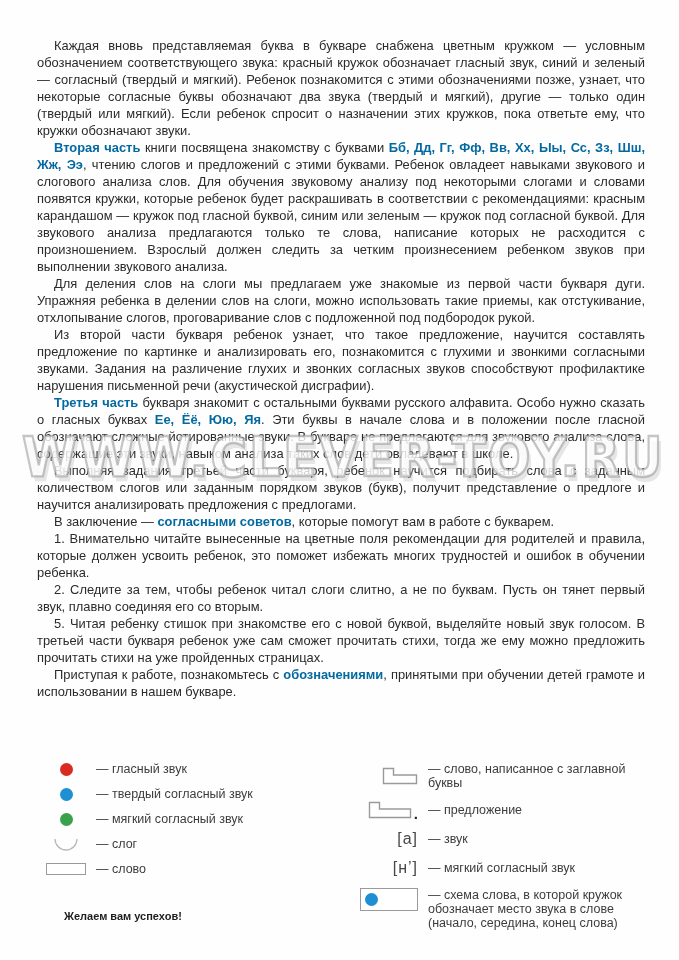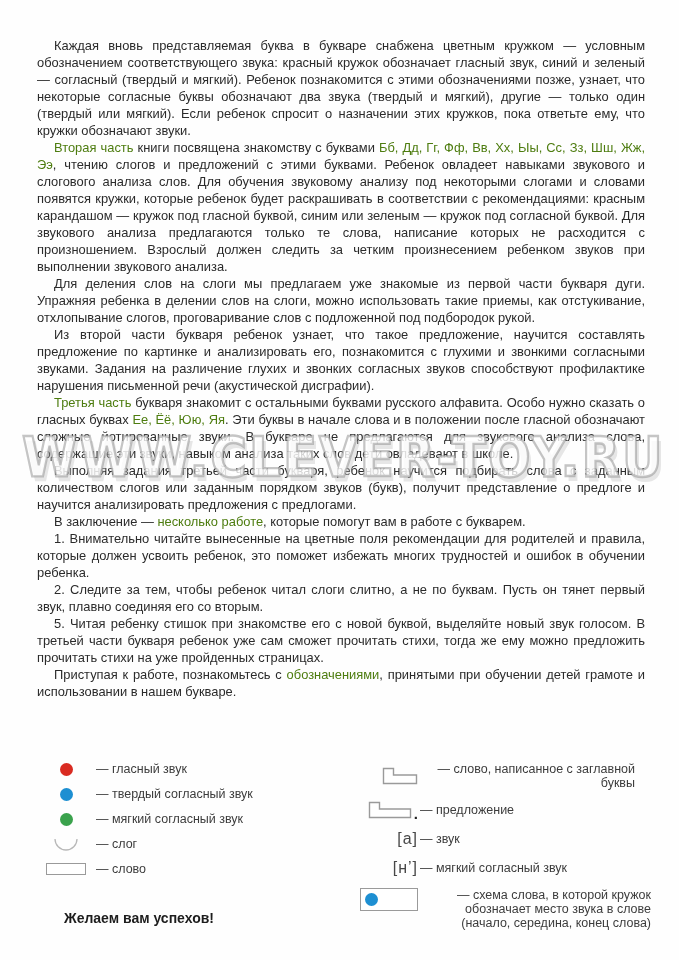--- a/index.html
+++ b/index.html
@@ -12,21 +12,21 @@
     font-family:"Liberation Sans","DejaVu Sans",sans-serif;
     color:#2b2b2b;
   }
   .article{
     position:absolute;
     left:37px;top:37px;width:608px;
     font-size:12.9px;line-height:17px;
     text-align:justify;
   }
   .article p{margin:0;text-indent:17px;}
-  .article b{font-weight:normal;color:#4d7c0f;}
+  .article b{font-weight:bold;color:#0369a1;}
   .watermark{
     position:absolute;
     left:22px;top:428px;
     width:640px;
     font-family:"DejaVu Sans",sans-serif;
     font-weight:bold;
     font-size:50px;
     letter-spacing:2px;
     white-space:nowrap;
     color:rgba(255,255,255,0.78);
@@ -39,51 +39,51 @@
   .legend{
     position:absolute;
     left:42px;top:762px;right:28px;
     display:flex;
     font-size:12.5px;color:#3c3c3c;
     z-index:2;
   }
   .legend-col-left{width:310px;flex:0 0 310px;}
   .legend-col-right{flex:1;}
   .legend-row{display:flex;align-items:center;margin-bottom:11px;}
-  .legend-row.top{align-items:flex-start;gap:20px;}
+  .legend-row.top{align-items:flex-start;}
   .icon-cell{width:48px;flex:0 0 48px;display:flex;justify-content:center;align-items:center;}
   .icon-cell-r{width:66px;flex:0 0 66px;display:flex;justify-content:flex-end;align-items:center;}
   .legend-label{margin-left:6px;}
-  .legend-col-right .legend-label{margin-left:2px;max-width:215px;text-align:right;}
+  .legend-col-right .legend-label{margin-left:10px;max-width:215px;}
   .dot{width:13px;height:13px;border-radius:50%;}
   .rect-word{width:40px;height:12px;border:1.5px solid #9a9a9a;background:#fff;box-sizing:border-box;}
   .schema-rect{width:58px;height:23px;border:1.5px solid #9a9a9a;background:#fff;box-sizing:border-box;display:flex;align-items:center;padding-left:4px;}
   .schema-rect .dot{width:13px;height:13px;}
   .bracket-glyph{font-size:16px;color:#474747;letter-spacing:1px;}
   .sentence-wrap{display:flex;align-items:flex-end;}
   .period{font-weight:bold;color:#222;font-size:15px;line-height:10px;margin-left:2px;}
   .footer-line{
     position:absolute;left:64px;top:910px;
-    font-weight:bold;font-size:14px;color:#1d1d1d;
+    font-weight:bold;font-size:11px;color:#1d1d1d;
   }
   svg{display:block;}
 </style>
 </head>
 <body>
 
 <div class="page">
 
   <div class="article">
       <p><span>Каждая вновь представляемая буква в букваре снабжена цветным кружком — условным обозначением соответствующего звука: красный кружок обозначает гласный звук, синий и зеленый — согласный (твердый и мягкий). Ребенок познакомится с этими обозначениями позже, узнает, что некоторые согласные буквы обозначают два звука (твердый и мягкий), другие — только один (твердый или мягкий). Если ребенок спросит о назначении этих кружков, пока ответьте ему, что кружки обозначают звуки.</span></p>
       <p><b>Вторая часть</b><span> книги посвящена знакомству с буквами </span><b>Бб, Дд, Гг, Фф, Вв, Хх, Ыы, Сс, Зз, Шш, Жж, Ээ</b><span>, чтению слогов и предложений с этими буквами. Ребенок овладеет навыками звукового и слогового анализа слов. Для обучения звуковому анализу под некоторыми слогами и словами появятся кружки, которые ребенок будет раскрашивать в соответствии с рекомендациями: красным карандашом — кружок под гласной буквой, синим или зеленым — кружок под согласной буквой. Для звукового анализа предлагаются только те слова, написание которых не расходится с произношением. Взрослый должен следить за четким произнесением ребенком звуков при выполнении звукового анализа.</span></p>
       <p><span>Для деления слов на слоги мы предлагаем уже знакомые из первой части букваря дуги. Упражняя ребенка в делении слов на слоги, можно использовать такие приемы, как отстукивание, отхлопывание слогов, проговаривание слов с подложенной под подбородок рукой.</span></p>
       <p><span>Из второй части букваря ребенок узнает, что такое предложение, научится составлять предложение по картинке и анализировать его, познакомится с глухими и звонкими согласными звуками. Задания на различение глухих и звонких согласных звуков способствуют профилактике нарушения письменной речи (акустической дисграфии).</span></p>
       <p><b>Третья часть</b><span> букваря знакомит с остальными буквами русского алфавита. Особо нужно сказать о гласных буквах </span><b>Ее, Ёё, Юю, Яя</b><span>. Эти буквы в начале слова и в положении после гласной обозначают сложные йотированные звуки. В букваре не предлагаются для звукового анализа слова, содержащие эти звуки, навыком анализа таких слов дети овладевают в школе.</span></p>
       <p><span>Выполняя задания третьей части букваря, ребенок научится подбирать слова с заданным количеством слогов или заданным порядком звуков (букв), получит представление о предлоге и научится анализировать предложения с предлогами.</span></p>
-      <p><span>В заключение — </span><b>несколько работе</b><span>, которые помогут вам в работе с букварем.</span></p>
+      <p><span>В заключение — </span><b>согласными советов</b><span>, которые помогут вам в работе с букварем.</span></p>
       <p><span>1. Внимательно читайте вынесенные на цветные поля рекомендации для родителей и правила, которые должен усвоить ребенок, это поможет избежать многих трудностей и ошибок в обучении ребенка.</span></p>
       <p><span>2. Следите за тем, чтобы ребенок читал слоги слитно, а не по буквам. Пусть он тянет первый звук, плавно соединяя его со вторым.</span></p>
       <p><span>5. Читая ребенку стишок при знакомстве его с новой буквой, выделяйте новый звук голосом. В третьей части букваря ребенок уже сам сможет прочитать стихи, тогда же ему можно предложить прочитать стихи на уже пройденных страницах.</span></p>
       <p><span>Приступая к работе, познакомьтесь с </span><b>обозначениями</b><span>, принятыми при обучении детей грамоте и использовании в нашем букваре.</span></p>
     </div>
 
   <div class="watermark">WWW.CLEVER-TOY.RU</div>
 
   <div class="legend">
 

